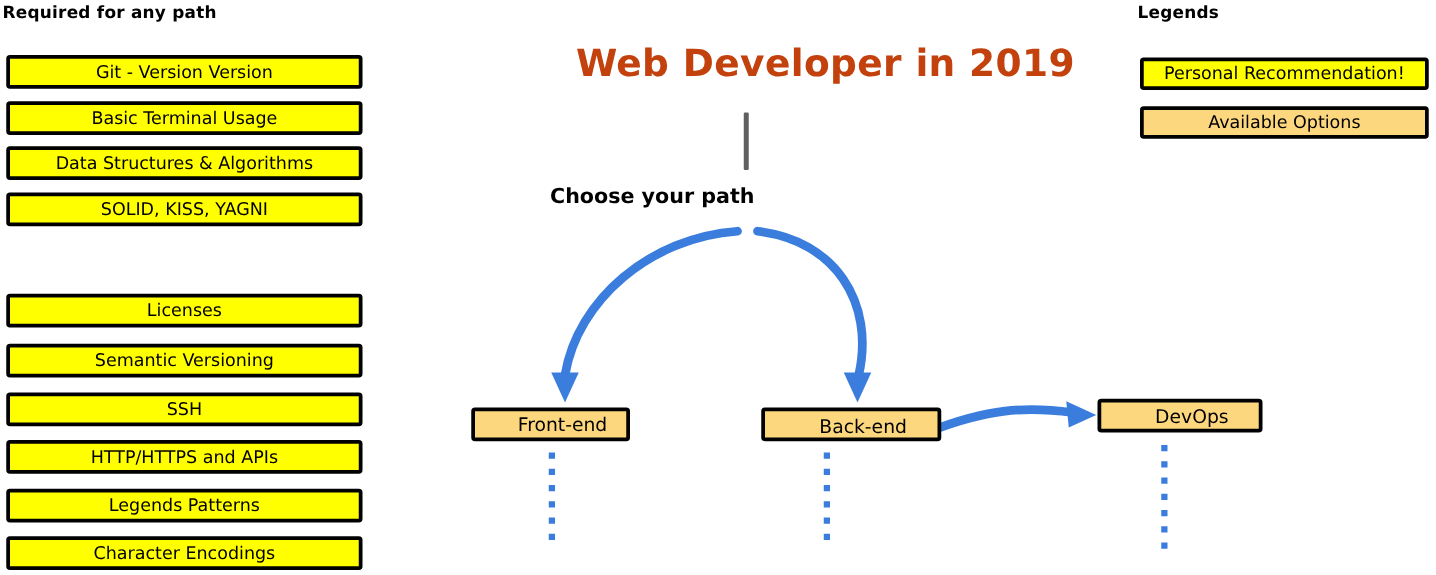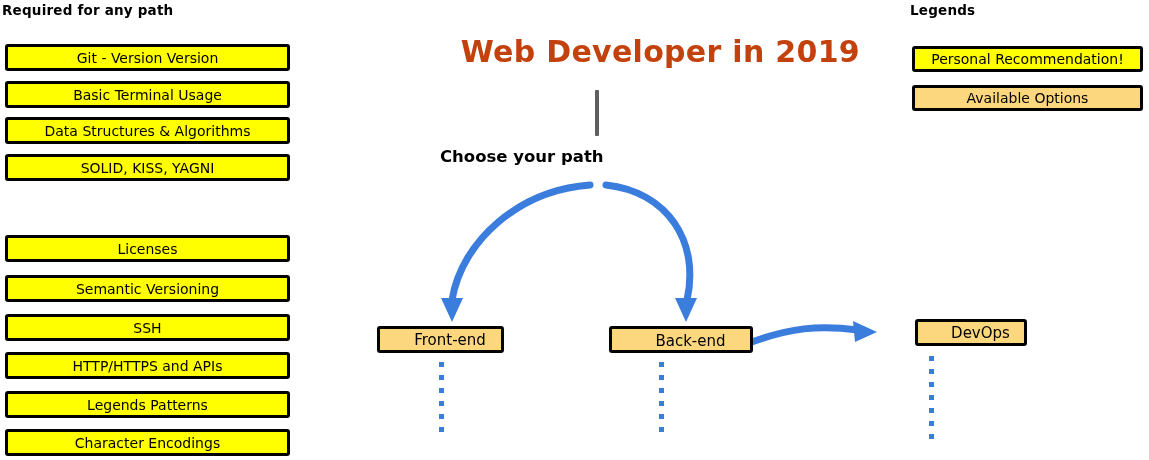--- a/index.html
+++ b/index.html
@@ -104,21 +104,21 @@
   }
 
   
   .path-box {
     height: 27px;
     font-size: 15px;
     padding-left: 19px;
   }
   #path-frontend { left: 377px; top: 326px; width: 127px; }
   #path-backend  { left: 609px; top: 326px; width: 144px; align-items: flex-end; }
-  #path-devops   { left: 878px; top: 319px; width: 112px; margin-left: 37px; }
+  #path-devops   { left: 878px; top: 319px; width: 132px; }
 
   
   #arrow-layer {
     position: absolute;
     left: 0;
     top: 0;
     width: 1149px;
     height: 460px;
     pointer-events: none;
   }

